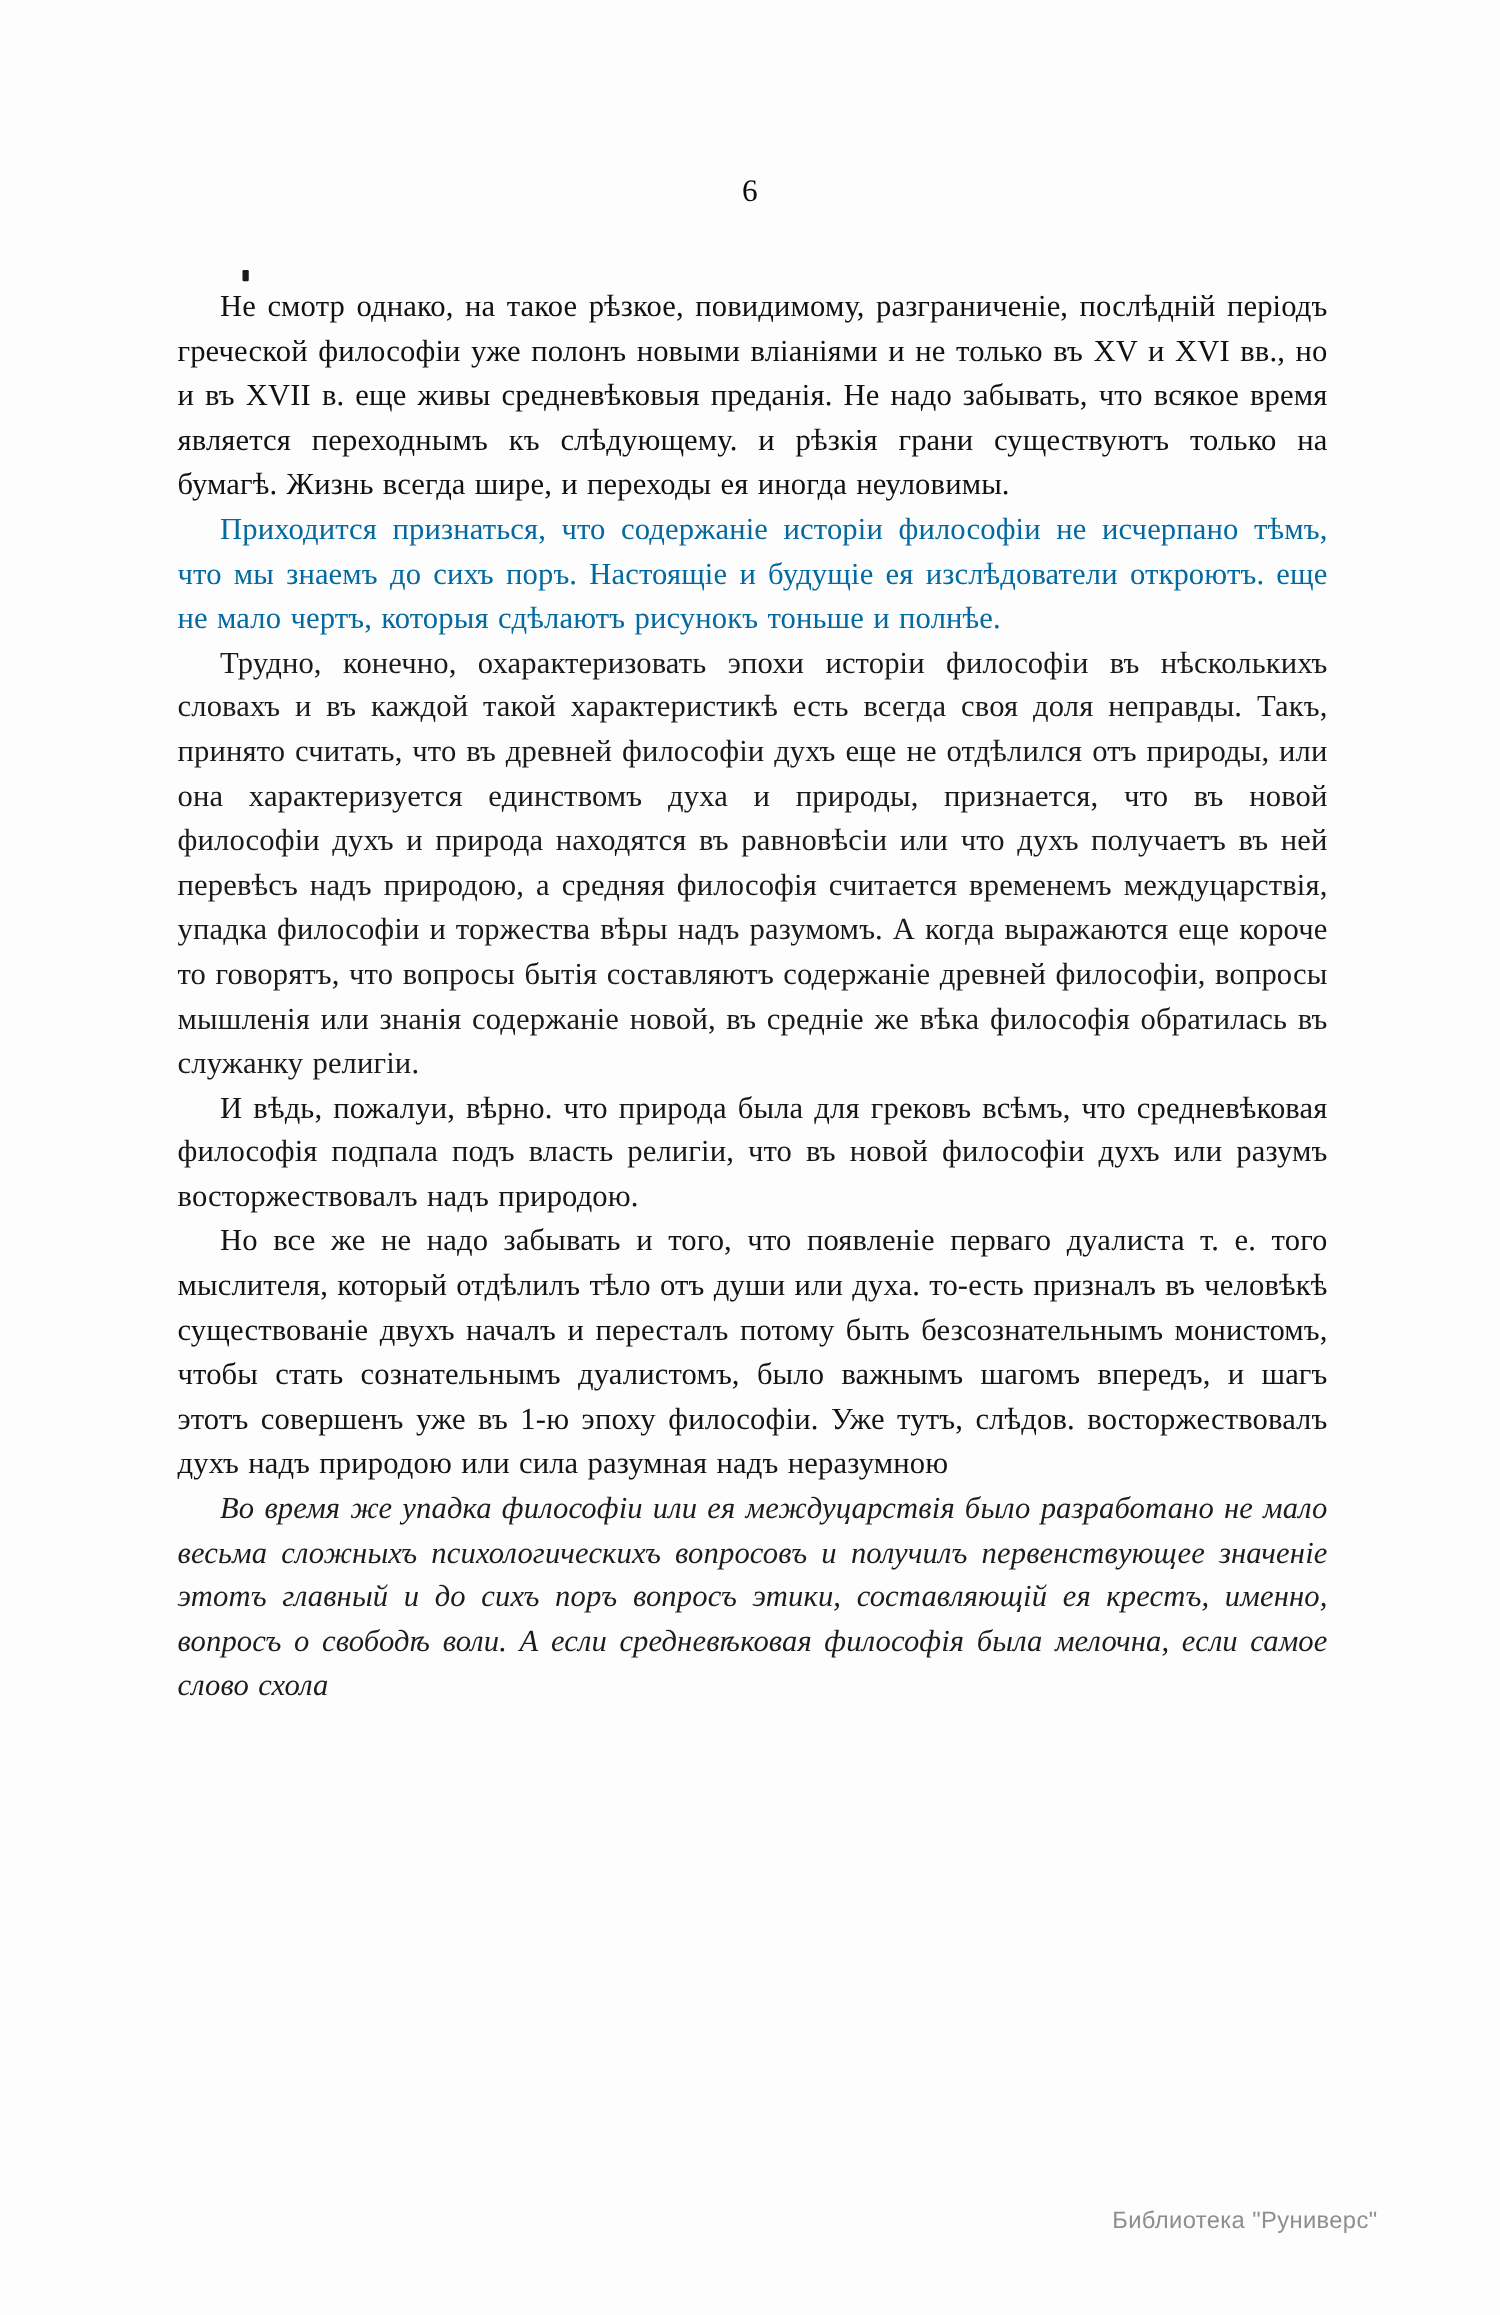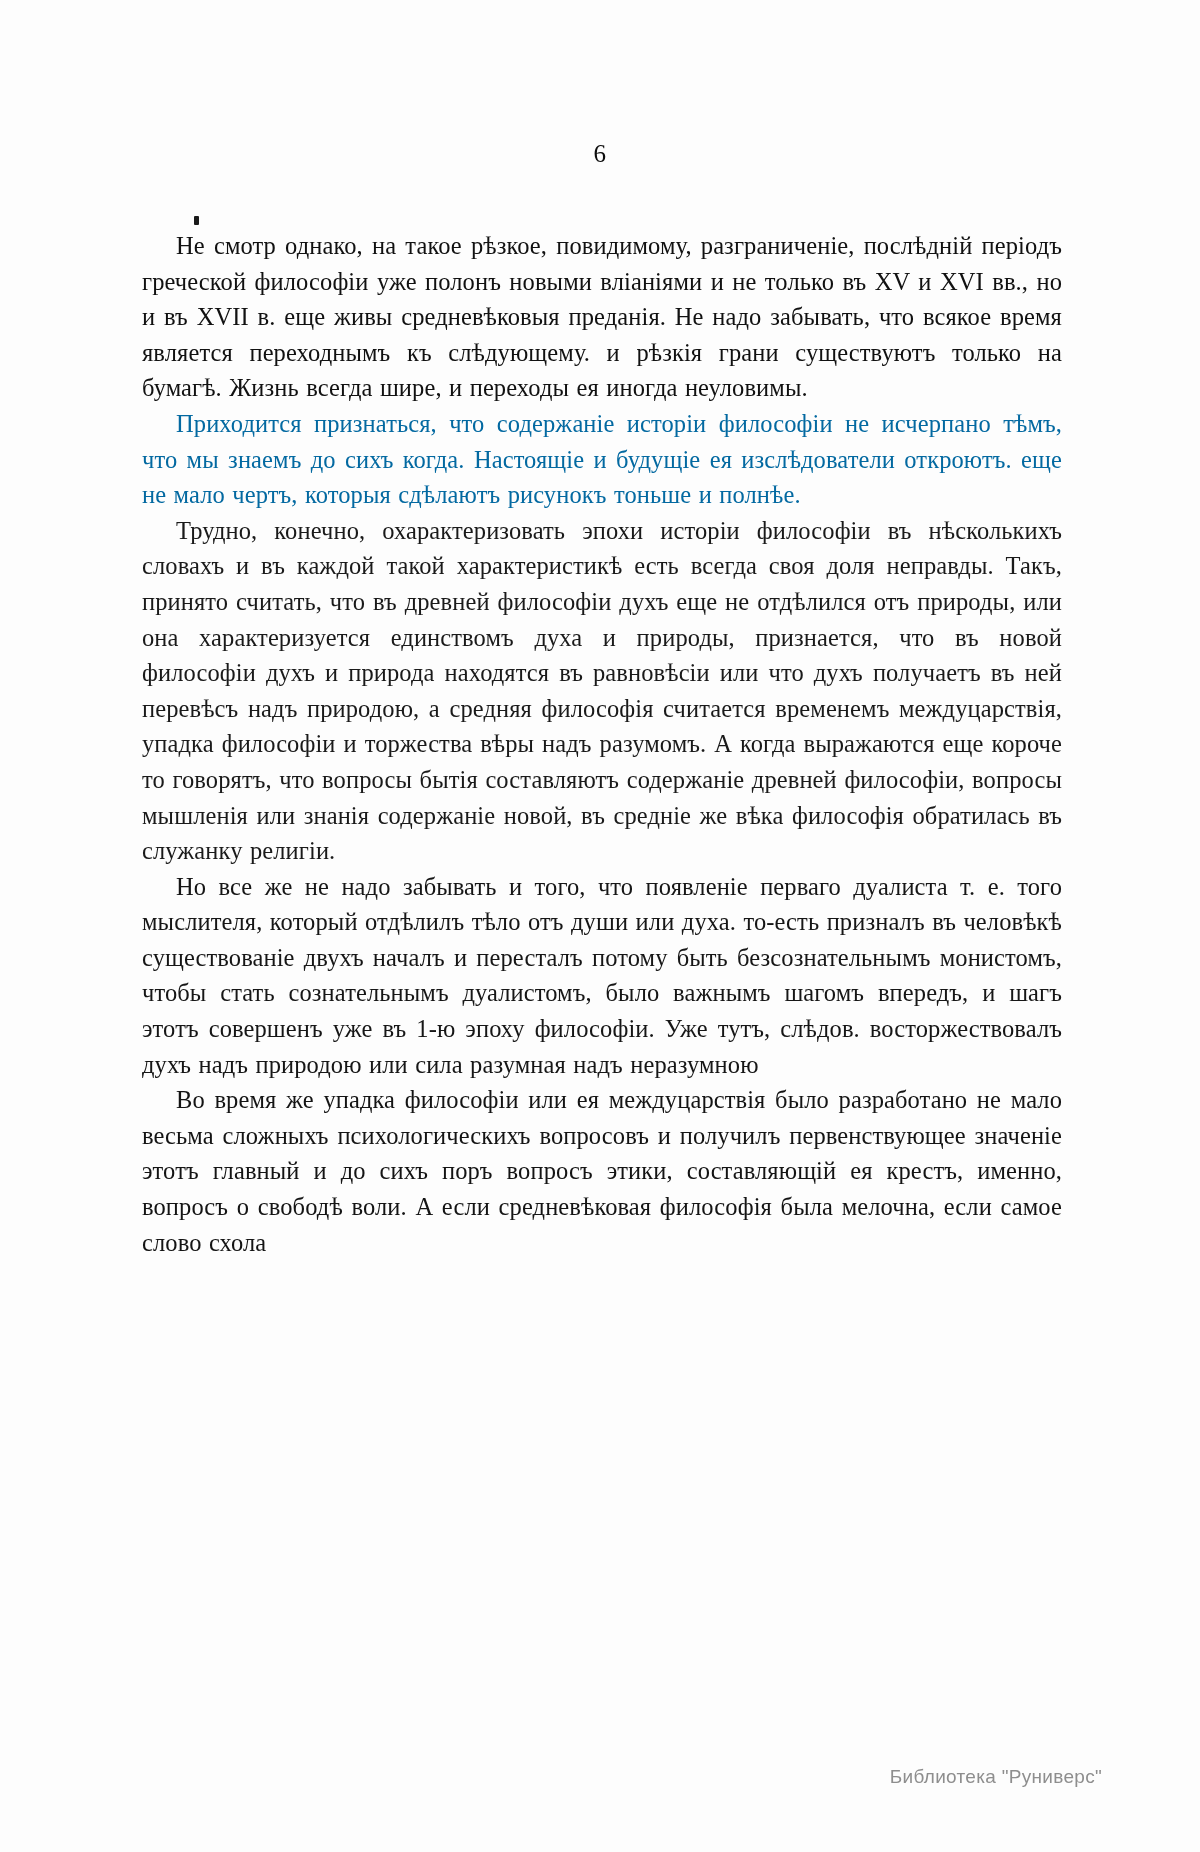--- a/index.html
+++ b/index.html
@@ -83,21 +83,22 @@
 <body>
 
 <div class="page">
 
   <div class="page-number">6</div>
 
   <div class="ink-mark"></div>
 
   <div class="text-block">
     <p class="para indent">Не смотр однако, на такое рѣзкое, повидимому, разграниченіе, послѣдній періодъ греческой философіи уже полонъ новыми вліаніями и не только въ XV и XVI вв., но и въ XVII в. еще живы средневѣковыя преданія. Не надо забывать, что всякое время является переходнымъ къ слѣдующему. и рѣзкія грани существуютъ только на бумагѣ. Жизнь всегда шире, и переходы ея иногда неуловимы.</p>
-    <p class="para indent">Приходится признаться, что содержаніе исторіи философіи не исчерпано тѣмъ, что мы знаемъ до сихъ когда. Настоящіе и будущіе ея изслѣдователи откроютъ. еще не мало чертъ, которыя сдѣлаютъ рисунокъ тоньше и полнѣе.</p>
+    <p class="para indent">Приходится признаться, что содержаніе исторіи философіи не исчерпано тѣмъ, что мы знаемъ до сихъ поръ. Настоящіе и будущіе ея изслѣдователи откроютъ. еще не мало чертъ, которыя сдѣлаютъ рисунокъ тоньше и полнѣе.</p>
     <p class="para indent">Трудно, конечно, охарактеризовать эпохи исторіи философіи въ нѣсколькихъ словахъ и въ каждой такой характеристикѣ есть всегда своя доля неправды. Такъ, принято считать, что въ древней философіи духъ еще не отдѣлился отъ природы, или она характеризуется единствомъ духа и природы, признается, что въ новой философіи духъ и природа находятся въ равновѣсіи или что духъ получаетъ въ ней перевѣсъ надъ природою, а средняя философія считается временемъ междуцарствія, упадка философіи и торжества вѣры надъ разумомъ. А когда выражаются еще короче то говорятъ, что вопросы бытія составляютъ содержаніе древней философіи, вопросы мышленія или знанія содержаніе новой, въ среднie же вѣка философія обратилась въ служанку религіи.</p>
+    <p class="para indent">И вѣдь, пожалуи, вѣрно. что природа была для грековъ всѣмъ, что средневѣковая философія подпала подъ власть религіи, что въ новой философіи духъ или разумъ восторжествовалъ надъ природою.</p>
     <p class="para indent">Но все же не надо забывать и того, что появленіе перваго дуалиста т. е. того мыслителя, который отдѣлилъ тѣло отъ души или духа. то-есть призналъ въ человѣкѣ существованіе двухъ началъ и пересталъ потому быть безсознательнымъ монистомъ, чтобы стать сознательнымъ дуалистомъ, было важнымъ шагомъ впередъ, и шагъ этотъ совершенъ уже въ 1-ю эпоху философіи. Уже тутъ, слѣдов. восторжествовалъ духъ надъ природою или сила разумная надъ неразумною</p>
     <p class="para indent">Во время же упадка философіи или ея междуцарствія было разработано не мало весьма сложныхъ психологическихъ вопросовъ и получилъ первенствующее значеніе этотъ главный и до сихъ поръ вопросъ этики, составляющій ея крестъ, именно, вопросъ о свободѣ воли. А если средневѣковая философія была мелочна, если самое слово схола</p>
   </div>
 
   <div class="watermark">Библиотека "Руниверс"</div>
 
 </div>
 
 </body></html>

